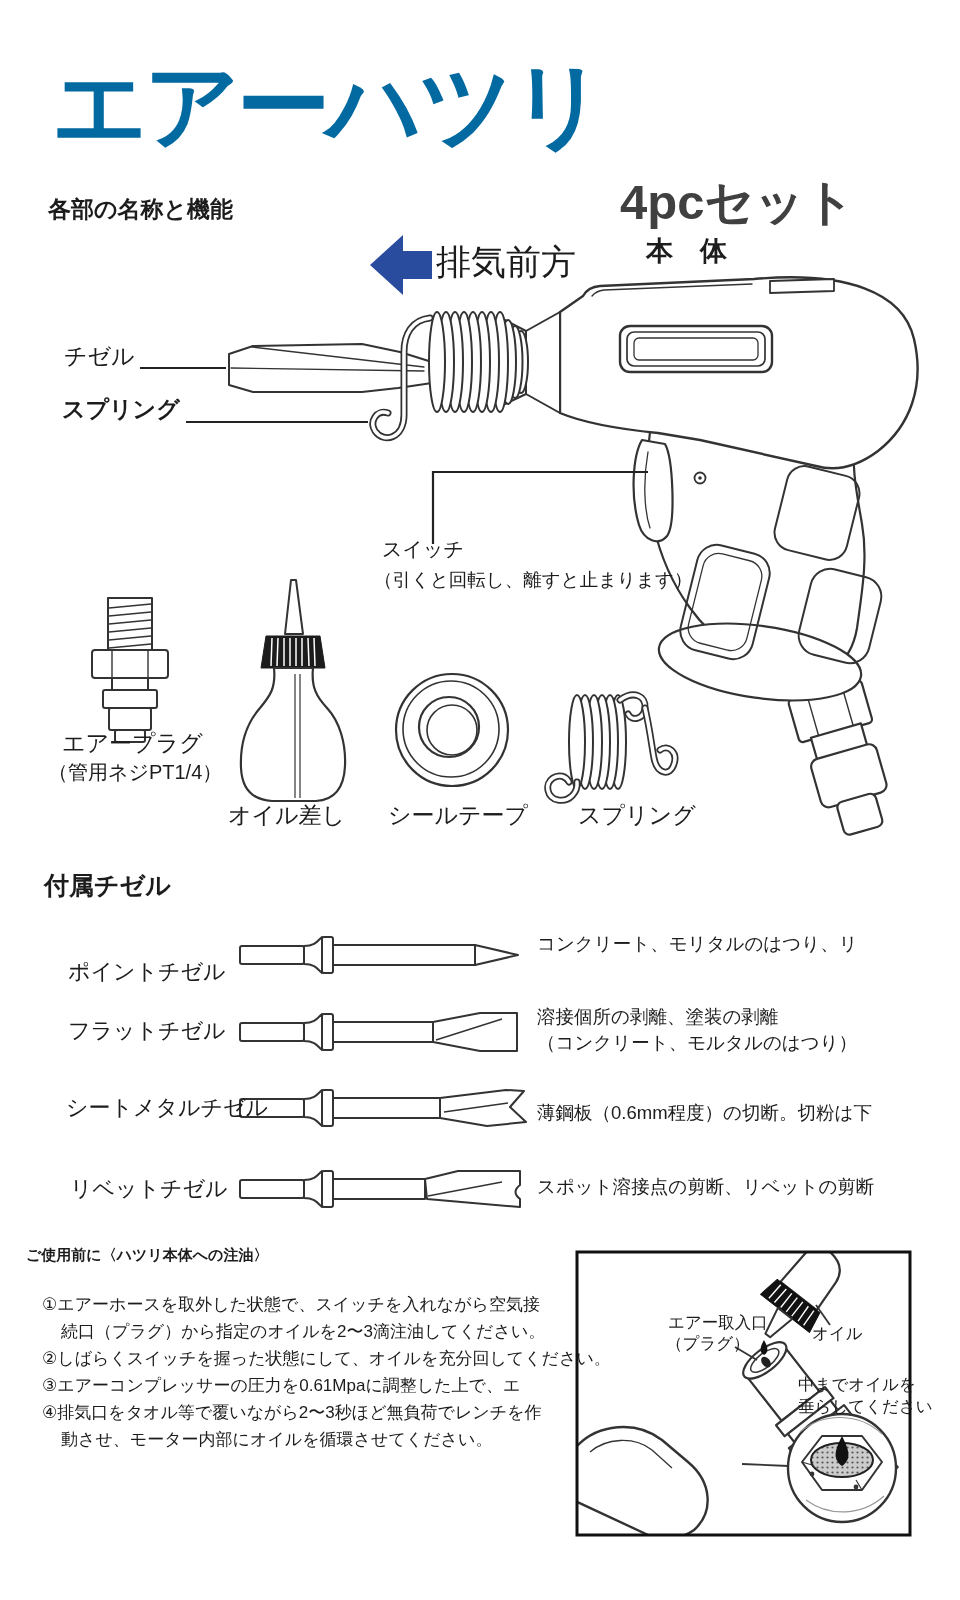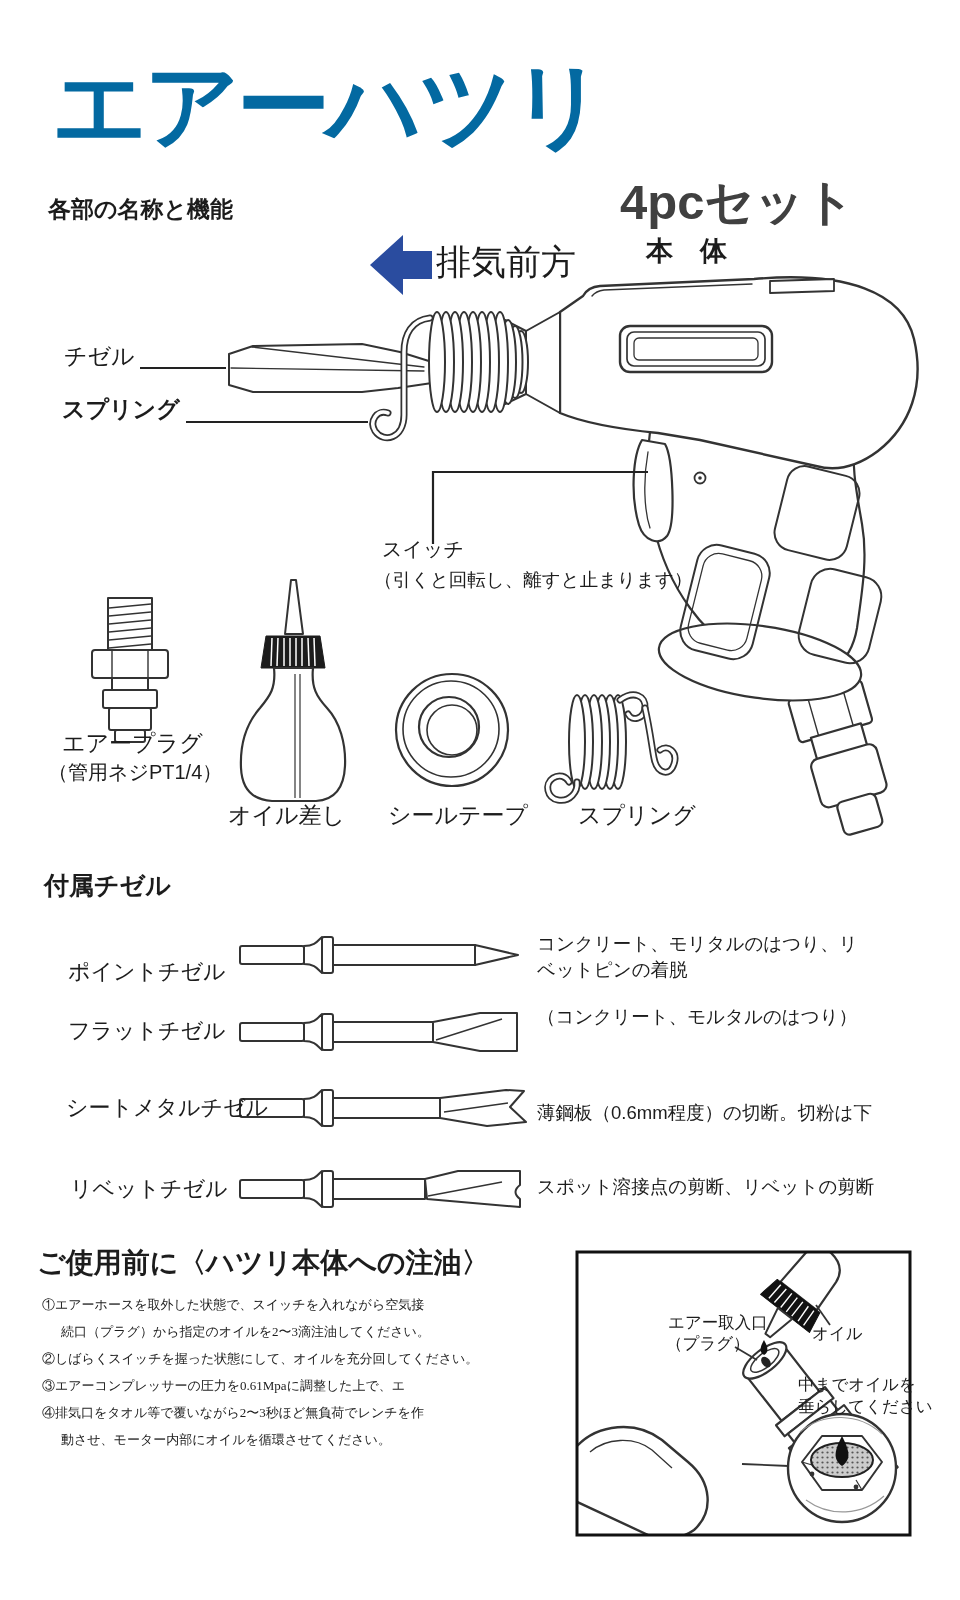--- a/index.html
+++ b/index.html
@@ -24,22 +24,22 @@
   .oiler-name{left:228px;top:802px;font-size:23px;}
   .tape-name{left:388px;top:802px;font-size:23px;}
   .spring2-name{left:578px;top:802px;font-size:23px;}
   .chisels-heading{left:44px;top:870px;font-size:25px;font-weight:700;}
   .cname{font-size:22px;}
   .cn1{left:68px;top:941px;margin-top:18px;}.cn2{left:68px;top:1018px;}
   .cn3{left:66px;top:1095px;}.cn4{left:70px;top:1176px;}
   .cdesc{font-size:18.5px;line-height:26px;}
   .cd1{left:537px;top:931px;}.cd2{left:537px;top:1004px;}
   .cd3{left:537px;top:1100px;}.cd4{left:537px;top:1174px;}
-  .usage-heading{left:37px;top:1246px;font-size:28px;font-weight:700;}
-  .steps{left:42px;top:1291px;font-size:13px;line-height:27px;font-family:Liberation Serif, serif;}
+  .usage-heading{left:26px;top:1246px;font-size:15px;font-weight:700;}
+  .steps{left:42px;top:1291px;font-size:17px;line-height:27px;}
   .step-cont{padding-left:19px;}
   .figlbl{font-size:16.5px;line-height:21px;}
   .inlet1{left:668px;top:1312px;}
   .inlet2{left:666px;top:1333px;}
   .oil-lbl{left:812px;top:1323px;}
   .fig-note{left:798px;top:1373px;line-height:22px;}
 </style>
 </head>
 <body>
 
@@ -291,23 +291,23 @@
 <div class="lbl spring2-name">スプリング</div>
 
 <div class="lbl chisels-heading">付属チゼル</div>
 <div class="lbl cname cn1">ポイントチゼル</div>
 <div class="lbl cname cn2">フラットチゼル</div>
 <div class="lbl cname cn3">シートメタルチゼル</div>
 <div class="lbl cname cn4">リベットチゼル</div>
 
 <div class="lbl cdesc cd1">
   <div>コンクリート、モリタルのはつり、リ</div>
-  <div>ベットピンの着脱</div>
 </div>
 <div class="lbl cdesc cd2">
+  <div>溶接個所の剥離、塗装の剥離</div>
   <div>（コンクリート、モルタルのはつり）</div>
 </div>
 <div class="lbl cdesc cd3">
   <div>薄鋼板（0.6mm程度）の切断。切粉は下</div>
 </div>
 <div class="lbl cdesc cd4">
   <div>スポット溶接点の剪断、リベットの剪断</div>
 </div>
 
 <div class="lbl usage-heading">ご使用前に〈ハツリ本体への注油〉</div>

